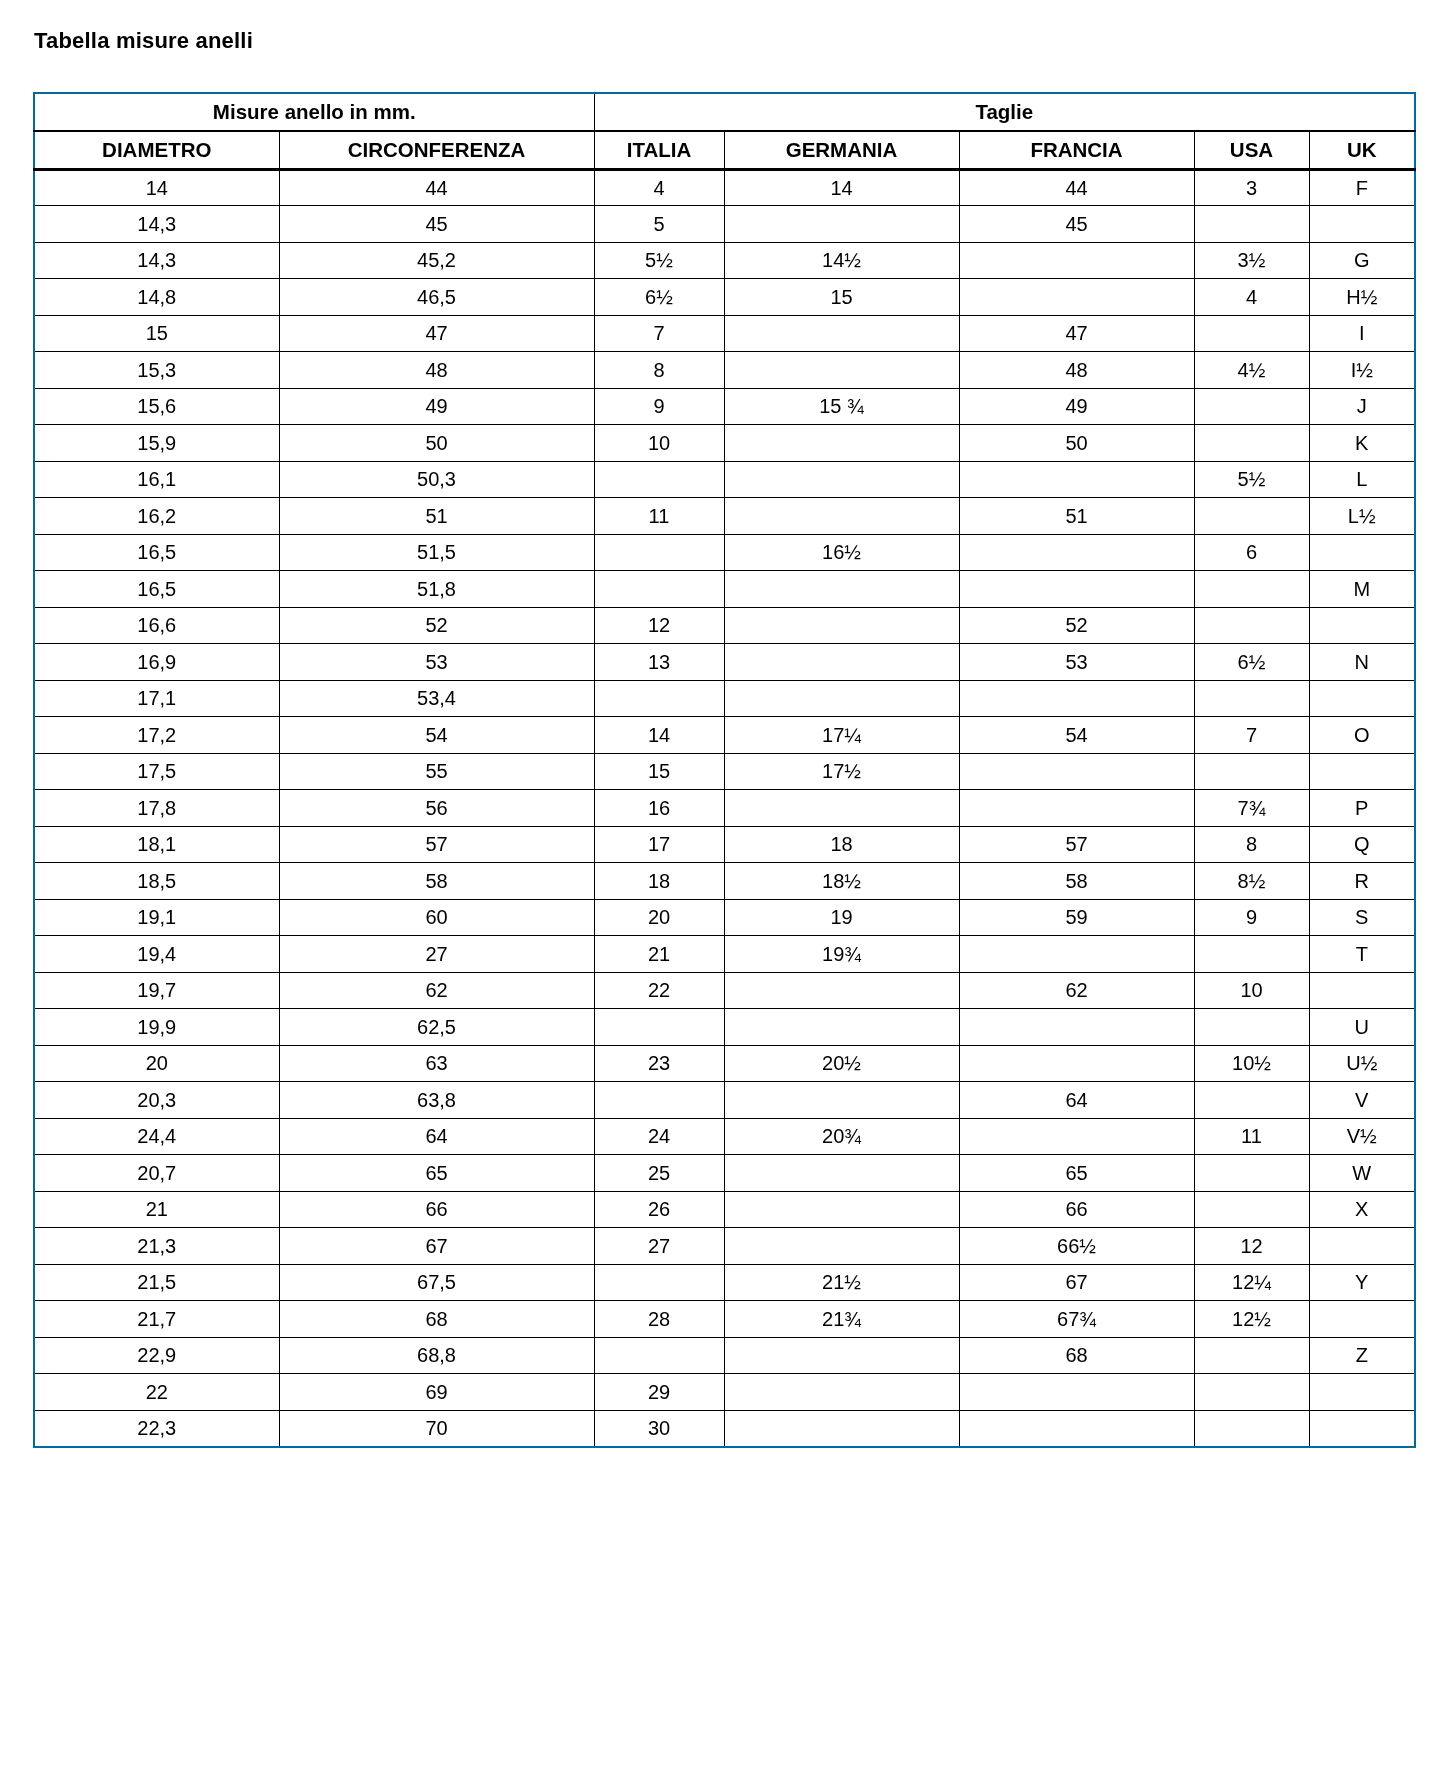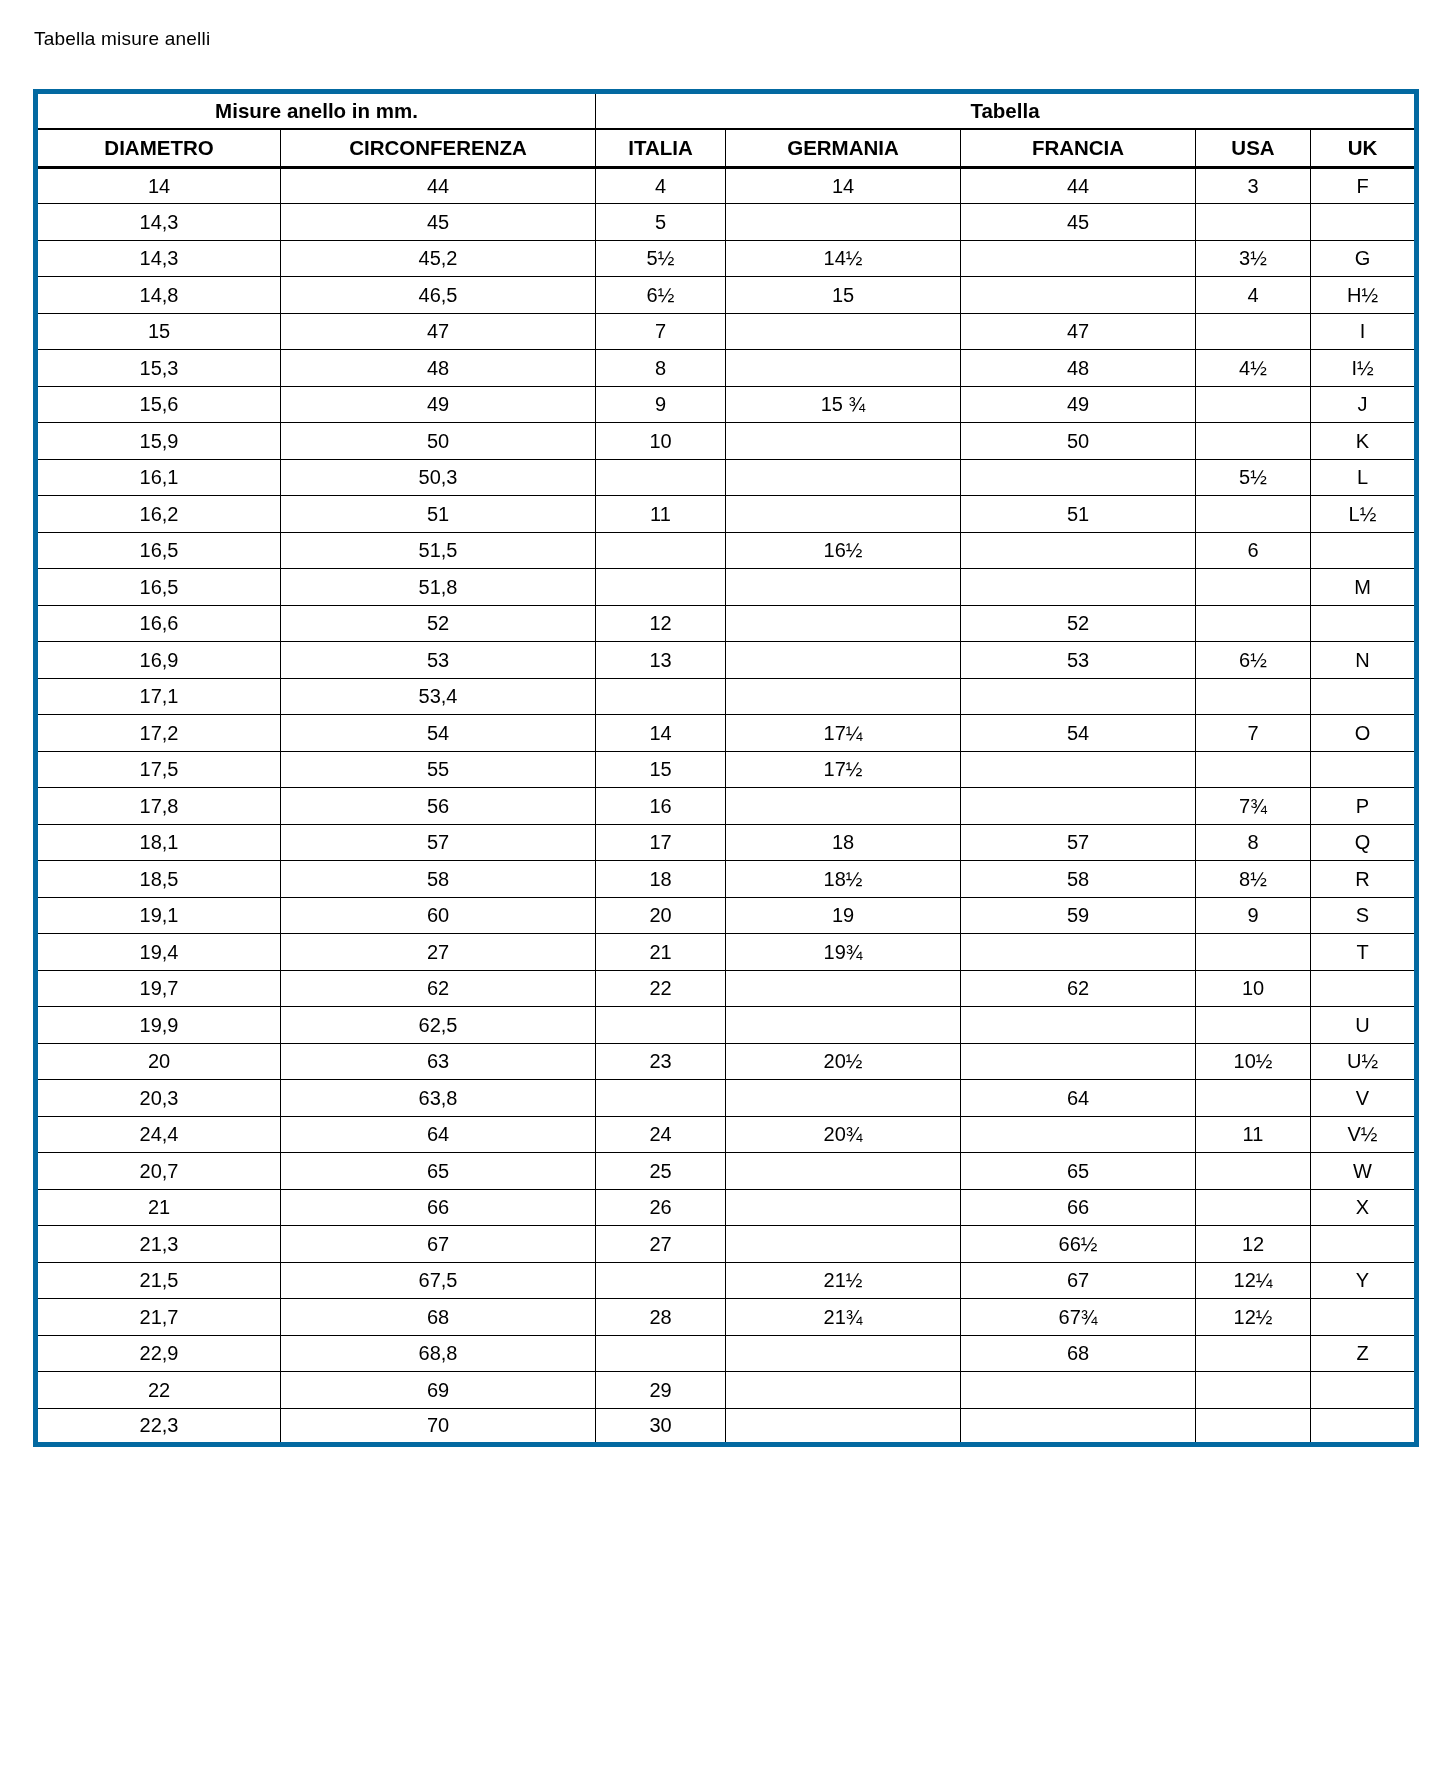--- a/index.html
+++ b/index.html
@@ -13,24 +13,24 @@
     font-family: "Liberation Sans", sans-serif;
     color: #000000;
     position: relative;
     overflow: hidden;
   }
   .page {
     padding: 28px 32px 0 32px;
     box-sizing: border-box;
   }
   .doc-title {
-    font-size: 19px;
+    font-size: 22px;
     line-height: 1.2;
     margin: 0 0 38px 2px;
-    font-weight: normal;
+    font-weight: bold;
     letter-spacing: 0.2px;
   }
   table.ring-table {
     border-collapse: collapse;
     table-layout: fixed;
     width: 1381px;
     margin-left: 1px;
   }
   table.ring-table td, table.ring-table th {
     border: 1.5px solid #000000;
@@ -42,21 +42,21 @@
     height: 36.5px;
     box-sizing: border-box;
   }
   table.ring-table thead th {
     font-weight: bold;
     font-size: 20.5px;
     height: 38px;
   }
   
   table.ring-table {
-    border: 5px solid #0369a1;
+    border: 2px solid #0369a1;
     padding-left: 44px;
   }
   thead tr.group-row th {
     border-top: none;
     border-bottom-width: 2px;
   }
   thead tr.head-row th {
     border-bottom-width: 3px;
     margin-top: 28px;
   }
@@ -84,21 +84,21 @@
       <col class="c-circ">
       <col class="c-italia">
       <col class="c-germ">
       <col class="c-fran">
       <col class="c-usa">
       <col class="c-uk">
     </colgroup>
     <thead>
       <tr class="group-row">
         <th colspan="2">Misure anello in mm.</th>
-        <th colspan="5">Tabella</th>
+        <th colspan="5">Taglie</th>
       </tr>
       <tr class="head-row">
         <th>DIAMETRO</th>
         <th>CIRCONFERENZA</th>
         <th>ITALIA</th>
         <th>GERMANIA</th>
         <th>FRANCIA</th>
         <th>USA</th>
         <th>UK</th>
       </tr>

